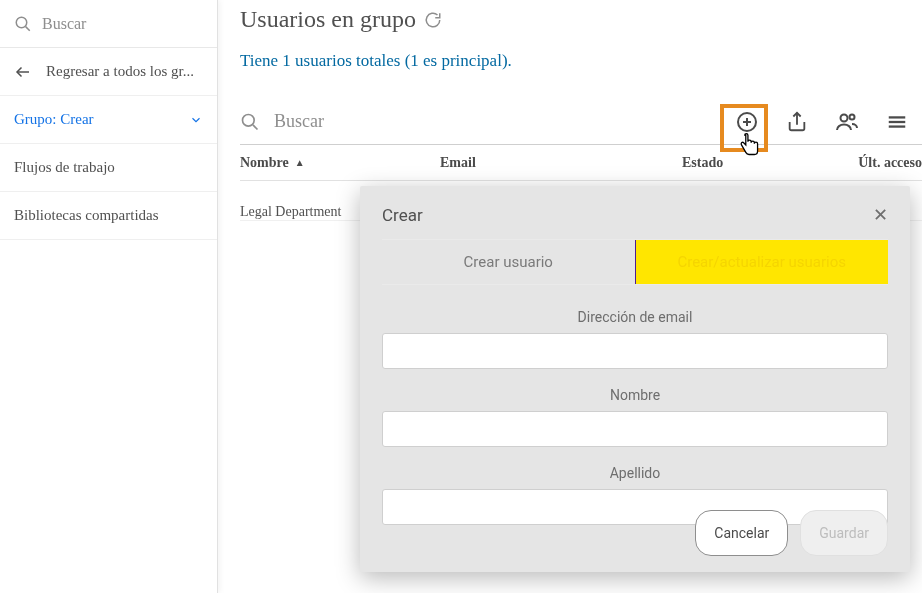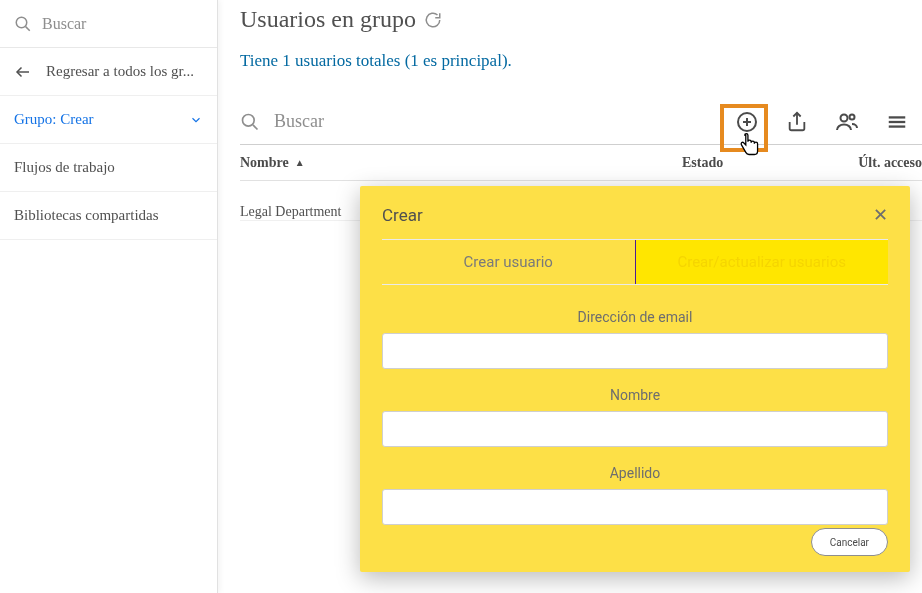--- a/index.html
+++ b/index.html
@@ -92,21 +92,21 @@
     .table-row{
       display:flex; align-items:flex-end; height:40px;
       border-bottom:1px solid #f0f0f0; color:#505050;
     }
 
     
     .modal {
       position:absolute;
       top:186px; left:360px;
       width:550px; height:386px;
-      background:#fde047;
+      background:#e5e5e5;
       box-shadow: 0 6px 24px rgba(0,0,0,0.28);
       border-radius:2px;
       padding:18px 22px 16px 22px;
     }
     .modal-head { display:flex; align-items:center; margin-bottom:14px;}
     .modal-title { font-size:17px; color:#505050; }
     .modal-close { margin-left:auto; font-size:18px; color:#6e6e6e; cursor:pointer; }
     .modal hr { border:none; border-top:1px solid #eaeaea; margin-bottom:0;}
     .tabs { display:flex; align-items:center; height:44px;}
     .tab { flex:1; text-align:center; font-size:15px; color:#7a7a7a; cursor:pointer; border-right:1px solid #4c1d95; display:flex; align-items:center; justify-content:center; height:100%;}
@@ -114,21 +114,21 @@
     .tab.highlight { background:#ffe600; color:#ffe600; position:relative;}
     .tab.highlight .real{position:absolute; color:#f5d500;}
     .form { margin-top:24px; }
     .field-label { font-size:14px; color:#6e6e6e; margin-bottom:8px; display:block;text-align:center;}
     .text-input {
       width:100%; height:36px; border:1px solid #cfcfcf; border-radius:3px;
       padding:0 10px; font-size:14px; margin-bottom:18px;
     }
     .modal-footer { position:absolute; bottom:16px; right:22px; display:flex; gap:12px;}
     .btn {
-      height:28px; padding:0 18px; border-radius:16px; font-size:10px;
+      height:46px; padding:0 18px; border-radius:16px; font-size:14px;
       display:flex; align-items:center; justify-content:center; cursor:pointer;
       border:1px solid #8e8e8e; background:#fff; color:#4b4b4b;
     }
     .btn.primary { background:#efefef; color:#bdbdbd; border-color:#e0e0e0; cursor:default;}
   </style>
 </head>
 <body>
 
 <div class="app">
   <div class="sidebar">
@@ -226,20 +226,21 @@
       <svg width="26" height="30" viewBox="0 0 24 28">
           <path d="M9 3v9l-2-2c-1-1-3 0-2 2l4 7c.5 1 1.5 2 3 2h5c2 0 3-1.5 3-3v-7c0-2-3-2-3 0v-1c0-2-3-2-3 0v-1c0-2-3-2-3 0V3c0-2-3-2-3 0z" fill="#fff" stroke="#000" stroke-width="1.2"></path>
         </svg>
     </div>
 
     <div class="table-header">
       <div class="col-name">
         <span>Nombre</span>
         <span class="sort-arrow">▲</span>
       </div>
+      <div class="col-email">Email</div>
       <div class="col-state">Estado</div>
       <div class="col-access">Últ. acceso</div>
     </div>
     <div class="table-row">
       <div class="col-name">Legal Department</div>
     </div>
   </div>
 </div>
 
 <div class="modal">
@@ -262,14 +263,17 @@
     <input class="text-input" style="">
     <label class="field-label">Nombre</label>
     <input class="text-input" style="">
     <label class="field-label">Apellido</label>
     <input class="text-input" style="">
   </div>
   <div class="modal-footer">
     <div class="btn">
         <span>Cancelar</span>
       </div>
+    <div class="btn primary">
+        <span>Guardar</span>
+      </div>
   </div>
 </div>
 
 </body></html>

